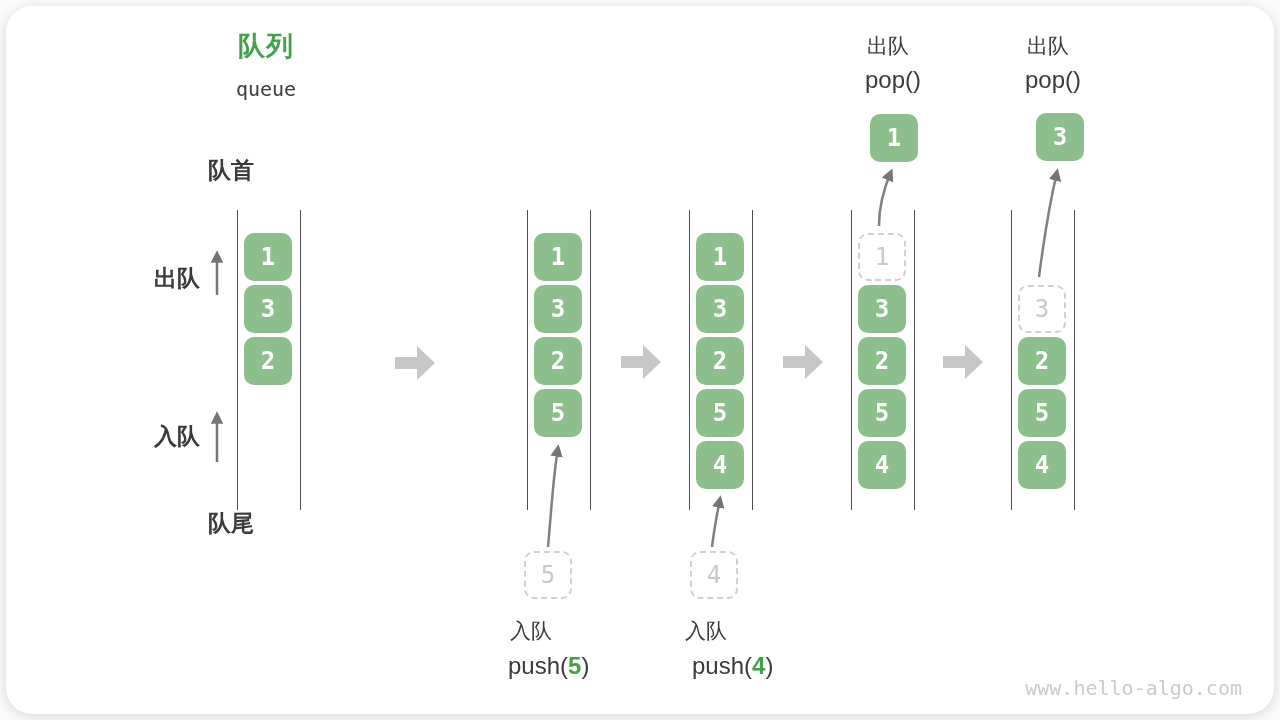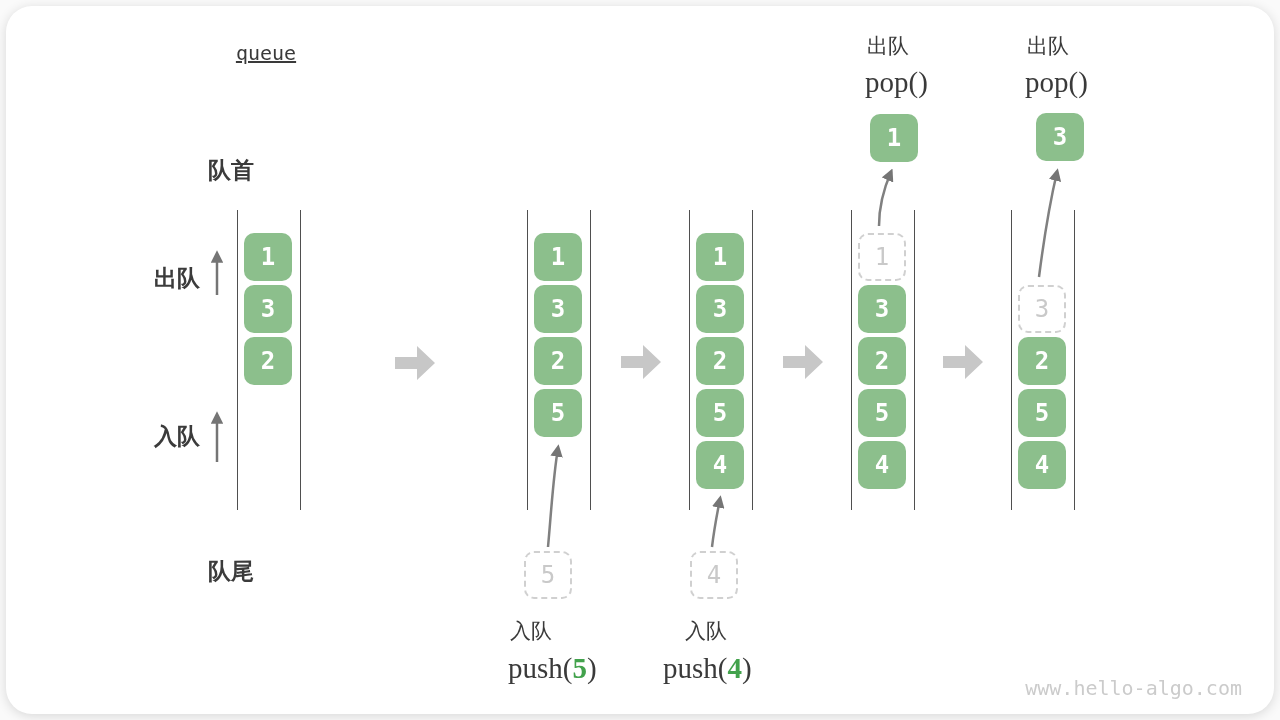--- a/index.html
+++ b/index.html
@@ -2,21 +2,21 @@
 <html><head>
 <meta charset="utf-8">
 <style>
   html,body{margin:0;padding:0;background:#fafafa;}
   .canvas{position:relative;width:1280px;height:720px;font-family:"DejaVu Sans",sans-serif;overflow:hidden;}
   .card{position:absolute;inset:6px;background:#ffffff;border-radius:26px;box-shadow:0 2px 12px rgba(0,0,0,.14);}
 
   
   .title-block{position:absolute;left:200px;top:28px;width:132px;text-align:center;}
   .title-zh{font-size:27px;font-weight:700;color:#42A24C;letter-spacing:1px;}
-  .title-en{margin-top:13px;font-family:"DejaVu Sans Mono",monospace;font-size:20px;color:#3a3a3a;text-decoration:underline;}
+  .title-en{margin-top:13px;font-family:"DejaVu Sans Mono",monospace;font-size:20px;color:#3a3a3a;}
 
   
   .lbl{position:absolute;color:#3b3b3b;font-size:23px;font-weight:700;white-space:nowrap;}
   .lbl-center{width:120px;text-align:left;}
   .lbl-right{width:104px;text-align:right;}
 
   
   .queue{position:absolute;top:210px;width:62px;height:300px;border-left:1.5px solid #4f4f4f;border-right:1.5px solid #4f4f4f;}
   .cell{position:absolute;left:6px;width:48px;height:48px;border-radius:10px;background:#8CBF8C;
         color:#fff;font-family:"DejaVu Sans Mono",monospace;font-size:24px;font-weight:700;
@@ -25,43 +25,44 @@
   .ghost{background:#fff;border:2.5px dashed #d0d0d0;color:#c9c9c9;font-weight:400;box-sizing:border-box;}
   .ghost-abs{position:absolute;width:48px;height:48px;border-radius:10px;background:#fff;border:2.5px dashed #d0d0d0;
         box-sizing:border-box;color:#c9c9c9;font-family:"DejaVu Sans Mono",monospace;font-size:24px;
         display:flex;align-items:center;justify-content:center;}
   .popped{position:absolute;width:48px;height:48px;border-radius:10px;background:#8CBF8C;color:#fff;
         font-family:"DejaVu Sans Mono",monospace;font-size:24px;font-weight:700;
         display:flex;align-items:center;justify-content:center;}
 
   
   .anno-zh{position:absolute;font-size:21px;color:#3a3a3a;white-space:nowrap;}
-  .code{position:absolute;font-family:Liberation Serif, serif;font-size:29px;color:#3a3a3a;white-space:nowrap;}
+  .code{position:absolute;font-family:Liberation Sans, sans-serif;font-size:24px;color:#3a3a3a;white-space:nowrap;}
   .code .arg{color:#42A24C;font-weight:700;}
 
   
   .tarrow{position:absolute;width:40px;height:34px;background:#C7C7C7;
         clip-path:polygon(0 32%,55% 32%,55% 0,100% 50%,55% 100%,55% 68%,0 68%);}
 
   .overlay{position:absolute;left:0;top:0;width:1280px;height:720px;pointer-events:none;}
 
   .watermark{position:absolute;top:676px;right:38px;font-family:"DejaVu Sans Mono",monospace;font-size:20px;color:#cbcbcb;}
 </style>
 </head>
 <body>
 
 <div class="canvas">
   <div class="card"></div>
 
   <div class="title-block">
+    <div class="title-zh">队列</div>
     <div class="title-en">queue</div>
   </div>
 
   <div class="lbl lbl-center" style="left:208px;top:155px;">队首</div>
-  <div class="lbl lbl-center" style="left:208px;top:556px;">队尾</div>
+  <div class="lbl lbl-center" style="left:208px;top:508px;">队尾</div>
   <div class="lbl lbl-right" style="left:96px;top:263px;">出队</div>
   <div class="lbl lbl-right" style="left:96px;top:421px;">入队</div>
 
   <div class="queue" style="left:237px;">
     <div class="cell s0">1</div>
     <div class="cell s1">3</div>
     <div class="cell s2">2</div>
   </div>
 
   <div class="queue" style="left:527px;">
@@ -76,21 +77,21 @@
 
   <div class="queue" style="left:689px;">
     <div class="cell s0">1</div>
     <div class="cell s1">3</div>
     <div class="cell s2">2</div>
     <div class="cell s3">5</div>
     <div class="cell s4">4</div>
   </div>
   <div class="ghost-abs" style="left:690px;top:551px;">4</div>
   <div class="anno-zh" style="left:685px;top:617px;">入队</div>
-  <div class="code" style="left:663px;top:652px;"><span>push(</span><span class="arg">4</span><span>)</span></div>
+  <div class="code" style="left:692px;top:652px;"><span>push(</span><span class="arg">4</span><span>)</span></div>
 
   <div class="queue" style="left:851px;">
     <div class="cell ghost s0">1</div>
     <div class="cell s1">3</div>
     <div class="cell s2">2</div>
     <div class="cell s3">5</div>
     <div class="cell s4">4</div>
   </div>
   <div class="popped" style="left:870px;top:114px;">1</div>
   <div class="anno-zh" style="left:867px;top:32px;">出队</div>

